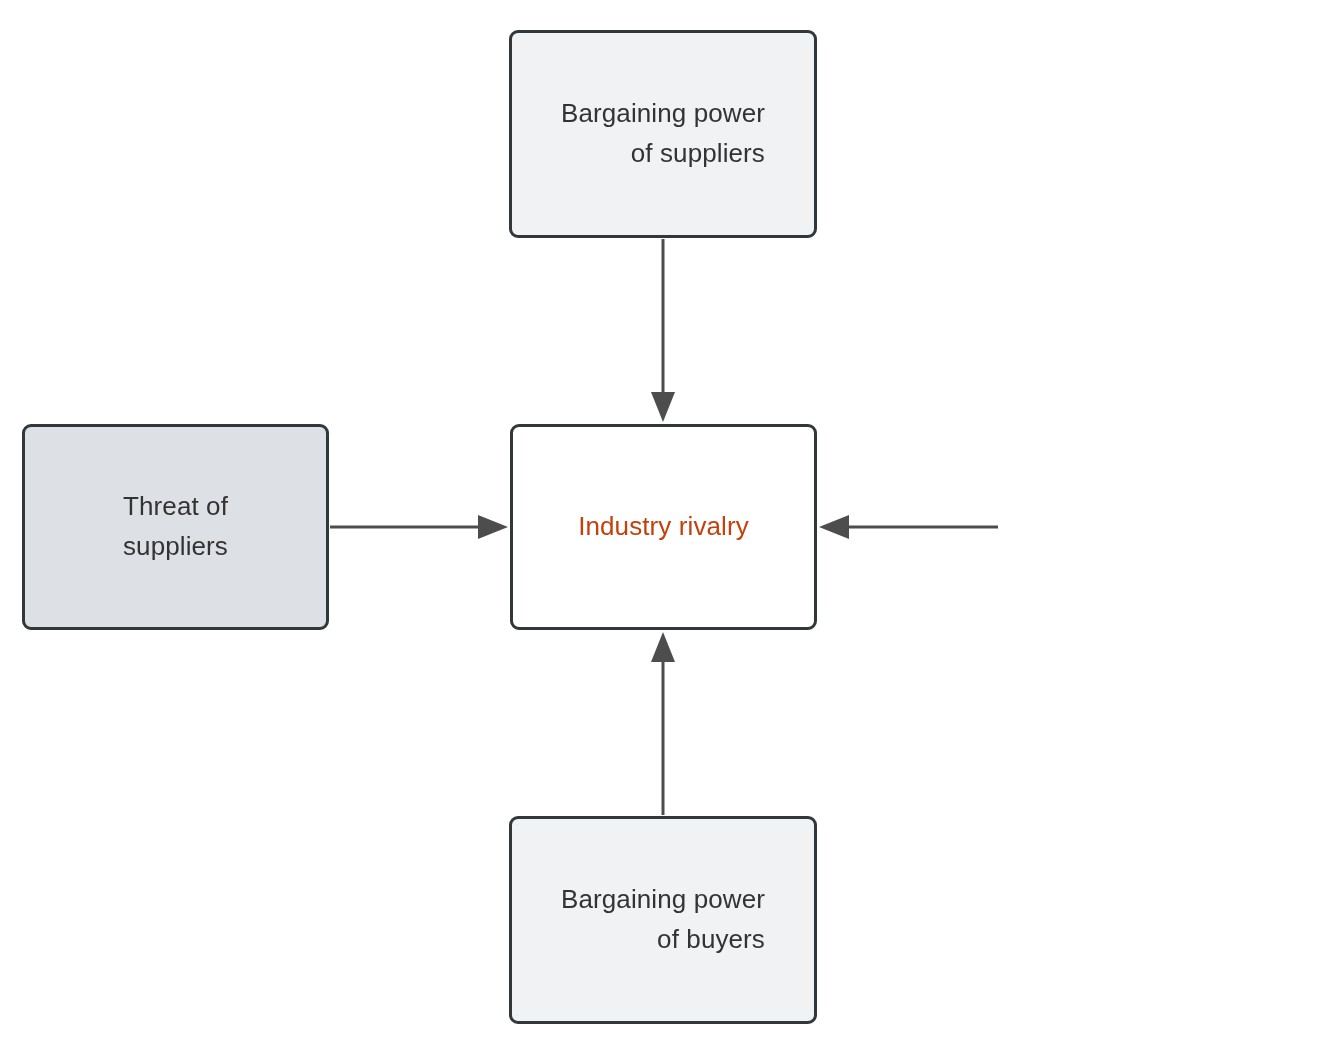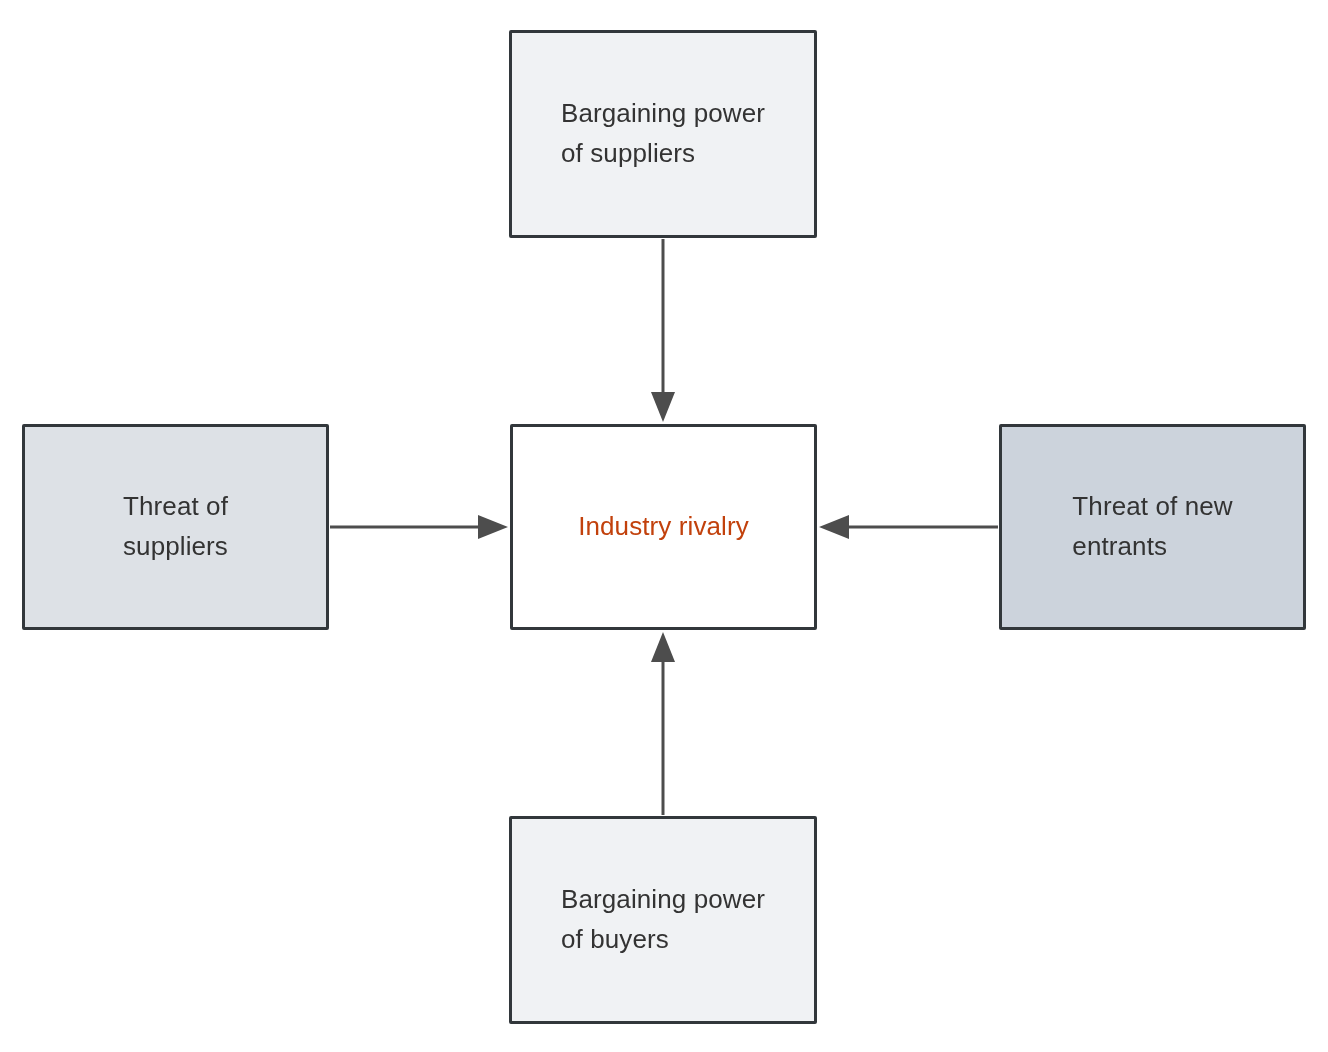--- a/index.html
+++ b/index.html
@@ -24,25 +24,25 @@
     left: 0;
     top: 0;
     width: 1328px;
     height: 1052px;
     pointer-events: none;
   }
   .node {
     position: absolute;
     box-sizing: border-box;
     border: 3px solid #32373b;
-    border-radius: 2px;
+    border-radius: 9px;
     display: flex;
     align-items: center;
     justify-content: center;
-    text-align: left;
+    text-align: right;
   }
   .node-label {
     font-size: 26px;
     line-height: 1.52;
     color: #333333;
     white-space: pre-line;
     letter-spacing: 0.1px;
   }
   
   #node-suppliers {
@@ -96,23 +96,19 @@
 
   <div class="node" id="node-substitutes" style="background-color: rgb(221, 225, 230); border-color: rgb(50, 55, 59);">
     <span class="node-label" style="color: rgb(51, 51, 51);">Threat of
 suppliers</span>
   </div>
 
   <div class="node" id="node-rivalry" style="background-color: rgb(255, 255, 255); border-color: rgb(50, 55, 59);">
     <span class="node-label" style="color: #c2410c;">Industry rivalry</span>
   </div>
 
-  <div class="node" id="node-entrants" style="background-color: rgb(204, 211, 220); border-color: rgb(50, 55, 59);">
-    <span class="node-label" style="color: rgb(51, 51, 51);">Threat of new
-entrants</span>
-  </div>
 
   <div class="node" id="node-buyers" style="background-color: rgb(240, 242, 244); border-color: rgb(50, 55, 59);">
     <span class="node-label" style="color: rgb(51, 51, 51);">Bargaining power
 of buyers</span>
   </div>
 
 </div>
 
 </body></html>

